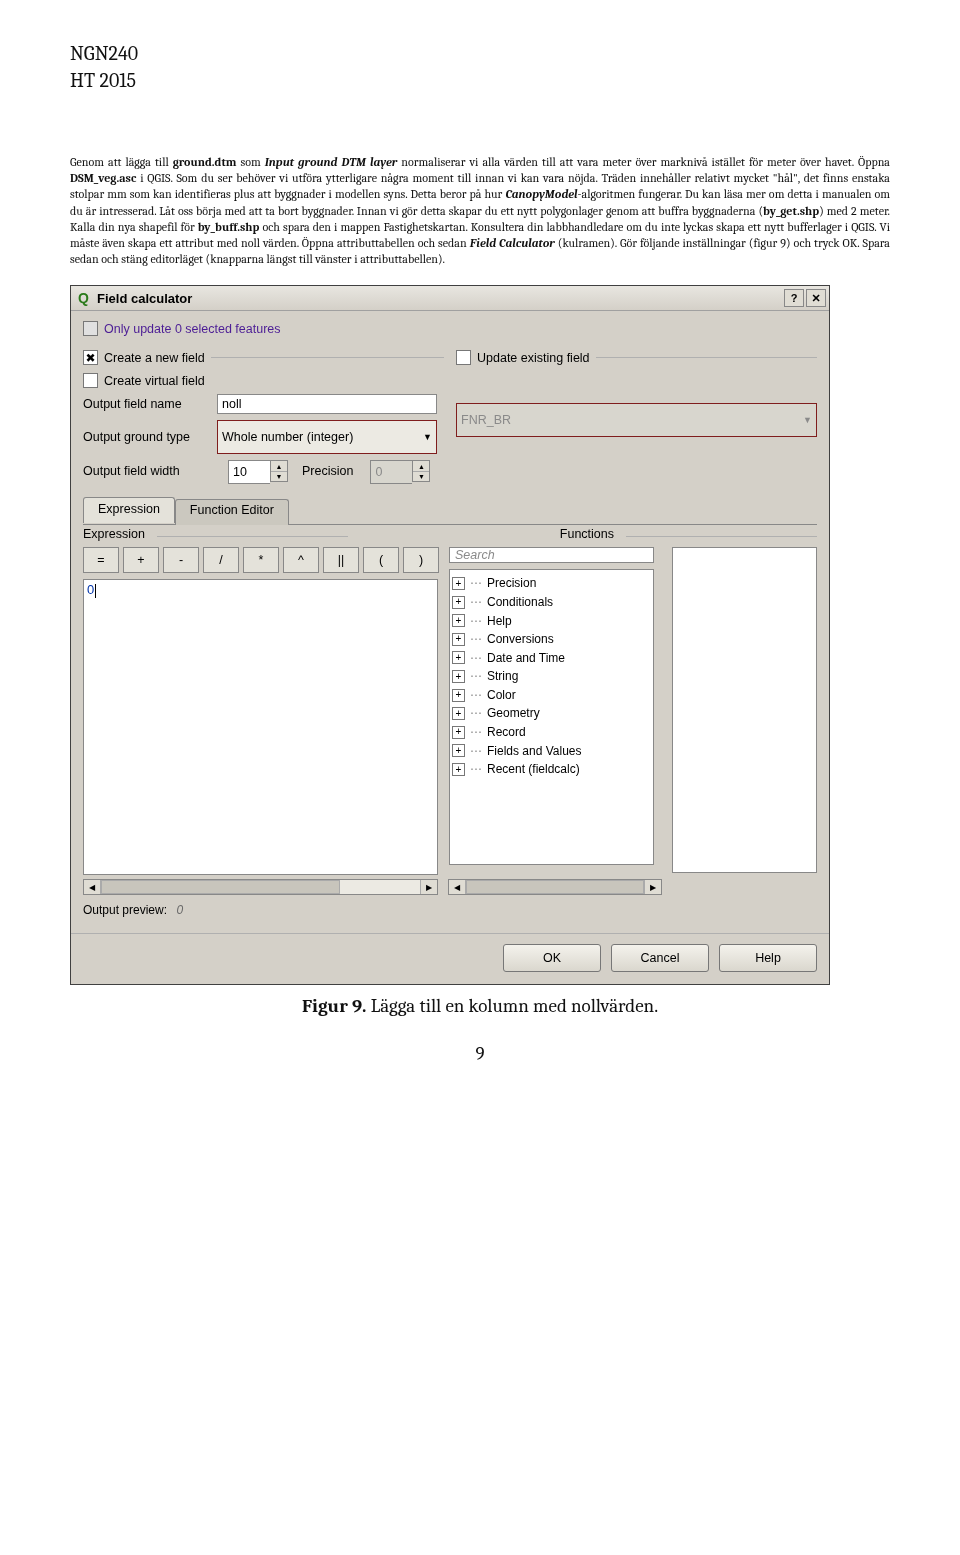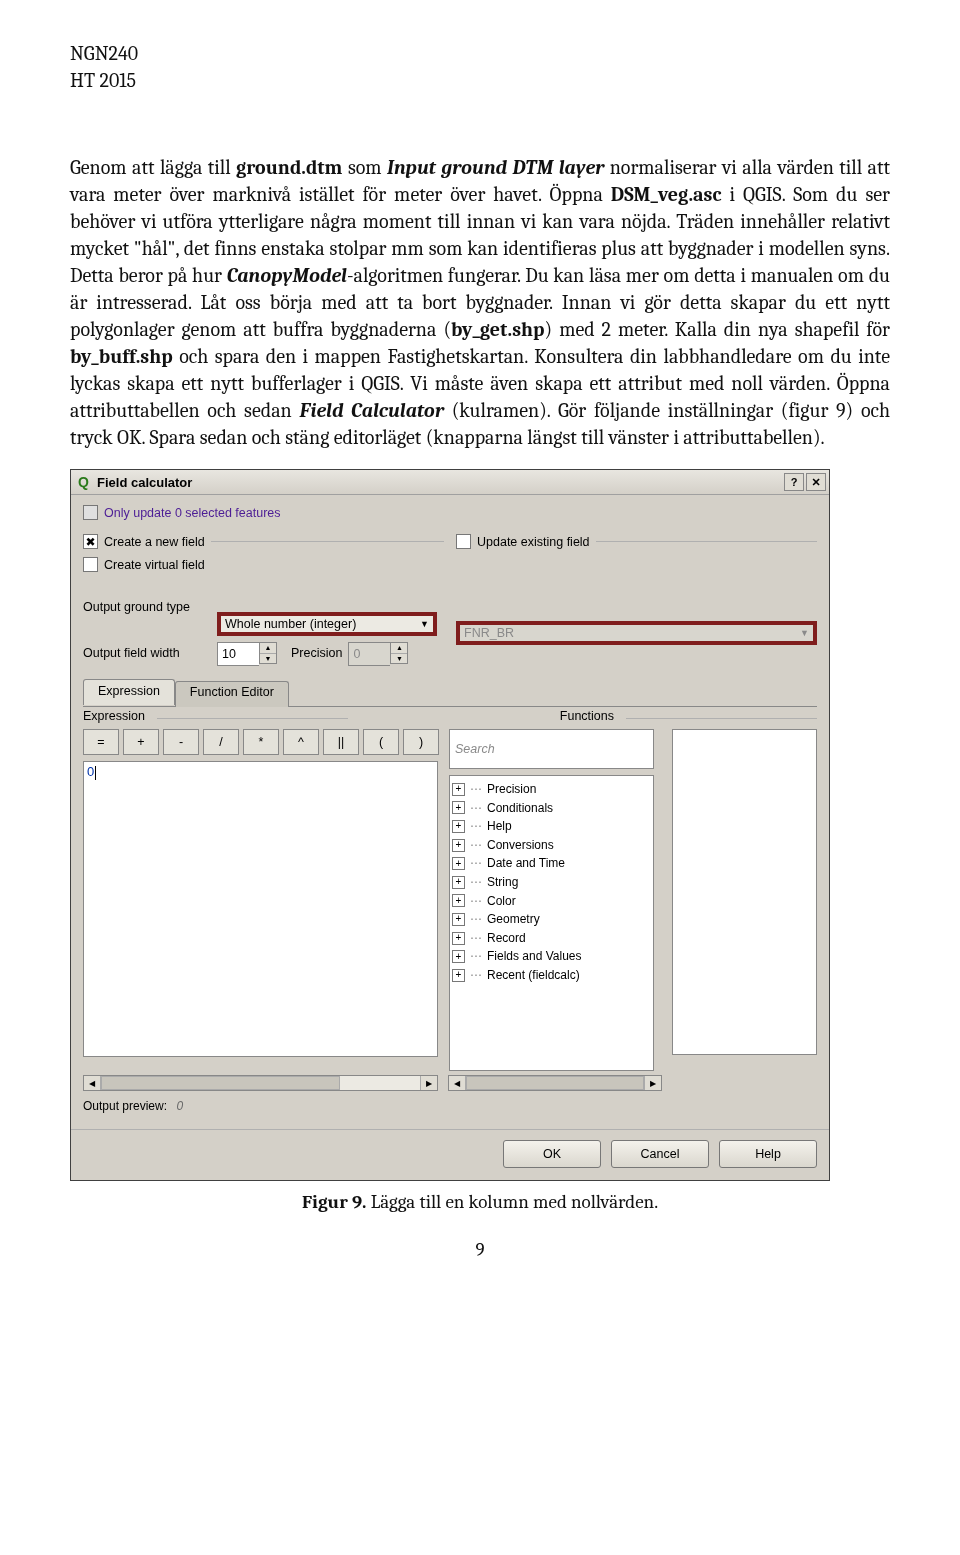--- a/index.html
+++ b/index.html
@@ -16,21 +16,21 @@
   .hdr {
     display: flex;
     justify-content: space-between;
     font-size: 20px;
     line-height: 1.35;
     margin-bottom: 60px;
     align-items: flex-end;
   }
   .hdr .right { text-align: right; }
   .body-text {
-    font-size: 20px;
+    font-size: 12px;
     line-height: 1.35;
     text-align: justify;
   }
   .body-text b { font-weight: bold; }
   .body-text .bi { font-weight: bold; font-style: italic; }
 
   
   .dlg {
     margin: 18px 0 8px 0;
     width: 758px;
@@ -77,32 +77,32 @@
   .group-header { display:flex; align-items:center; gap:6px; margin-bottom:8px; }
   .group-line { flex:1; height:1px; background:#b0b0b0; }
 
   .field-row { display:flex; align-items:center; margin-top:6px; gap:6px; }
   .field-row .lbl { width: 128px; }
   .textinput {
     background:#fff; border:1px solid #888; height:20px; padding:1px 4px;
     font-family: inherit; font-size: 12.5px; box-sizing:border-box;
   }
   .dropdown {
-    background:#eceae3; border:4px solid #7f1d1d; height:22px;
+    background:#eceae3; border:1px solid #7f1d1d; height:22px;
     display:flex; align-items:center; justify-content:space-between;
-    padding:8px 4px; box-sizing:border-box;margin-top:34px;
+    padding:16px 4px; box-sizing:border-box;
   }
   .dropdown.disabled { color:#8a8a8a; background:#d8d6ce; }
   .dd-arrow { font-size: 9px; }
   .spin {
     display:flex; height:22px;
   }
   .spin .num {
     width:42px; background:#fff; border:1px solid #888; border-right:none;
-    display:flex; align-items:center; padding:11px 4px; box-sizing:border-box;
+    display:flex; align-items:center; padding:11px 4px; box-sizing:border-box;margin-left:11px;
   }
   .spin.disabled .num { background:#d8d6ce; color:#8a8a8a; }
   .spin .arrs {
     width:16px; border:1px solid #888; display:flex; flex-direction:column;
   }
   .spin .arrs div {
     flex:1; background:#e0ddd4; display:flex; align-items:center; justify-content:center;
     font-size:7px; border-bottom:1px solid #aaa;
   }
   .spin .arrs div:last-child{border-bottom:none;}
@@ -132,21 +132,21 @@
   .exprarea {
     margin-top:6px; width:355px; height:296px;
     background:#fff; border:1px solid #888; box-sizing:border-box;
     padding:2px 3px; font-size:13px;
   }
   .exprarea .zero { color:#0033aa; }
   .exprarea .cursor { display:inline-block; width:1px; height:14px; background:#000; vertical-align:middle; margin-left:1px;}
 
   .funccol { flex:1; }
   .searchbox {
-    width: 100%; height:40px; background:#fff; border:1px solid #888;
+    width: 100%; height:16px; background:#fff; border:1px solid #888;
     padding:2px 5px; color:#8a8a8a; font-style:italic; box-sizing:border-box;
     display:flex; align-items:center;
   }
   .tree {
     margin-top:6px; height:296px; background:#fff; border:1px solid #888;
     box-sizing:border-box; padding:4px 2px; overflow:hidden;
     font-size:12px; line-height:1.55;
   }
   .tree-item { display:flex; align-items:center; gap:2px; }
   .tree-item .tgl {
@@ -227,20 +227,24 @@
           <div class="group-header">
             <span class="chk">
               <span class="chkbox">✖</span>
               <span>Create a new field</span>
             </span>
             <span class="group-line"></span>
           </div>
           <div class="chk">
             <span class="chkbox"></span>
             <span>Create virtual field</span>
+          </div>
+          <div class="field-row">
+            <span class="lbl">Output field name</span>
+            <input class="textinput" style="width: 220px;" value="noll">
           </div>
           <div class="field-row">
             <span class="lbl">Output ground type</span>
             <div class="dropdown" style="width:220px">
               <span>Whole number (integer)</span>
               <span class="dd-arrow">▼</span>
             </div>
           </div>
           <div class="field-row">
             <span class="lbl">Output field width</span>

